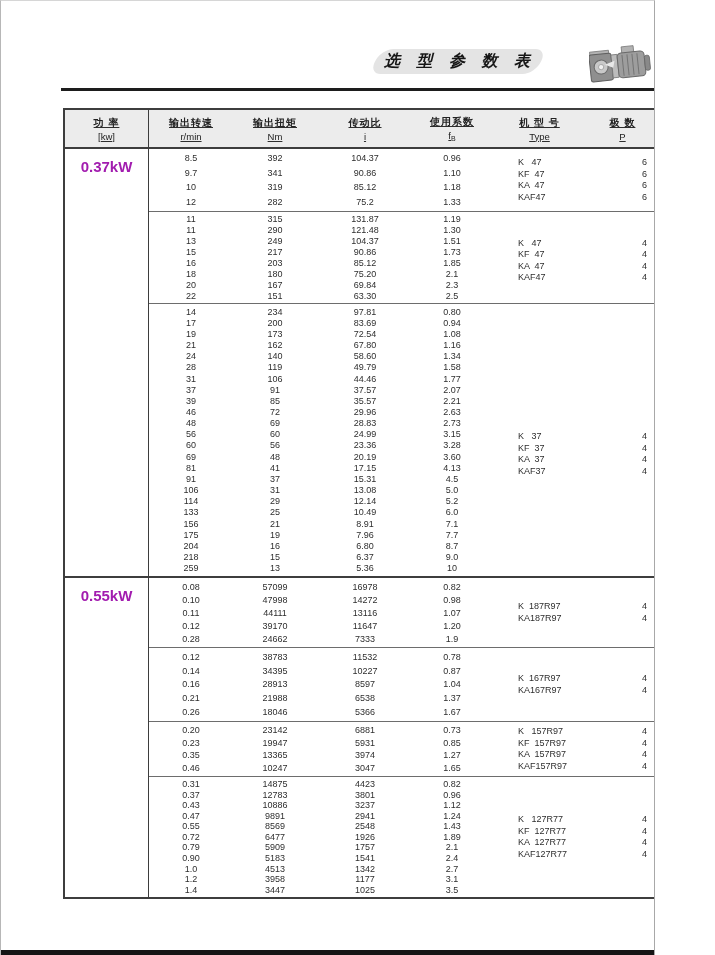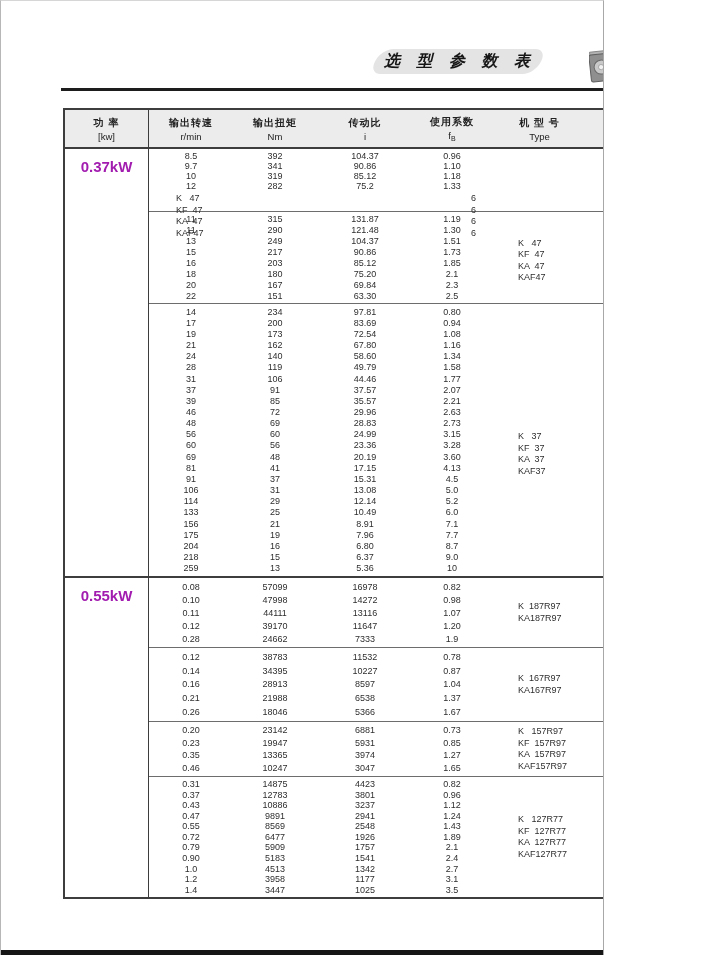--- a/index.html
+++ b/index.html
@@ -1,17 +1,17 @@
 <!DOCTYPE html>
 <html style="--banner_bg: #e4e4e4; --header_bg: #ececec; --table_border: #3d3d3d; --block_divider: #6d6d6d; --rule_color: #1d1d1d;"><head>
 <meta charset="utf-8">
 <style>
   html,body{margin:0;padding:0;background:#fff;}
   .page{
-    position:relative;width:604px;height:955px;background:#fff;
+    position:relative;width:655px;height:955px;background:#fff;
     font-family:"Liberation Sans","DejaVu Sans",sans-serif;color:#2e2e2e;
     box-sizing:border-box;overflow:hidden;
     border-left:1px solid #b7b7b7;border-right:1px solid #a8a8a8;border-top:1px solid #d6d6d6;
   }
   
   .banner-shape{
     position:absolute;left:374px;top:48px;width:166px;height:25px;
     background:var(--banner_bg,#e4e4e4);
     border-radius:13px 11px 13px 11px;
     transform:skewX(-24deg);
@@ -21,21 +21,21 @@
     font-style:italic;font-weight:bold;font-size:16px;letter-spacing:6px;
     color:#161616;white-space:nowrap;
   }
   .header-rule{position:absolute;left:60px;top:87px;width:599px;height:3px;background:var(--rule_color,#1d1d1d);}
   .motor{position:absolute;left:588px;top:42px;}
   
   .sel-table{
     position:absolute;left:62px;top:107px;width:596px;
     border:2px solid var(--table_border,#3d3d3d);box-sizing:border-box;background:#fff;
   }
-  .thead{display:flex;background:var(--header_bg,#ececec);border-bottom:2px solid var(--table_border,#3d3d3d);height:37px;}
+  .thead{display:flex;background:var(--header_bg,#ececec);border-bottom:2px solid var(--table_border,#3d3d3d);height:37px;text-decoration:underline;}
   .head-cell{display:flex;flex-direction:column;justify-content:center;text-align:center;row-gap:1px;box-sizing:border-box;}
   .h-zh{font-size:10px;font-weight:bold;letter-spacing:1px;color:#222;}
   .h-unit{font-size:9.5px;color:#222;}
   .subsc{font-size:7px;vertical-align:-2px;}
   .hc0{width:84px;border-right:1px solid var(--table_border,#3d3d3d);}
   .hc1{width:84px}.hc2{width:84px}.hc3{width:96px}.hc4{width:78px}.hc5{width:97px}.hc6{flex:1}
   .section{display:flex;}
   .section + .section{border-top:2px solid var(--table_border,#3d3d3d);}
   .power-cell{
     width:84px;border-right:1px solid var(--table_border,#3d3d3d);box-sizing:border-box;
@@ -112,21 +112,21 @@
         </div>
         <div class="head-cell hc6">
           <div class="h-zh">极 数</div>
           <div class="h-unit">P</div>
         </div>
       </div>
     <div class="tbody">
         <div class="section">
           <div class="power-cell">0.37kW</div>
           <div class="blocks">
-            <div class="block sep" style="height: 63px; flex-direction: column;">
+            <div class="block sep" style="height: 63px;">
               <div class="rows">
                 <div class="row">
                   <span class="c0">8.5</span>
                   <span class="c1">392</span>
                   <span class="c2">104.37</span>
                   <span class="c3">0.96</span>
                 </div>
                 <div class="row">
                   <span class="c0">9.7</span>
                   <span class="c1">341</span>

